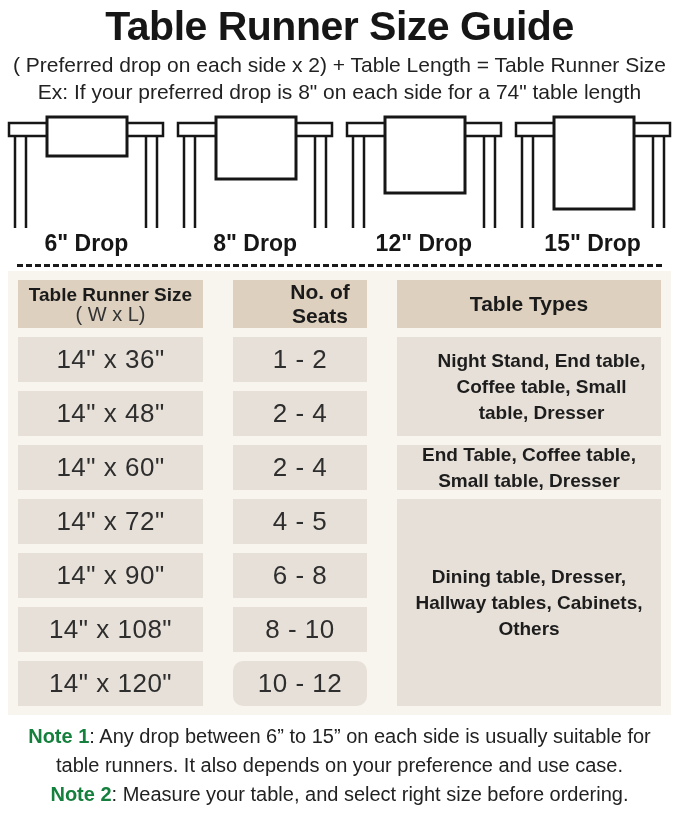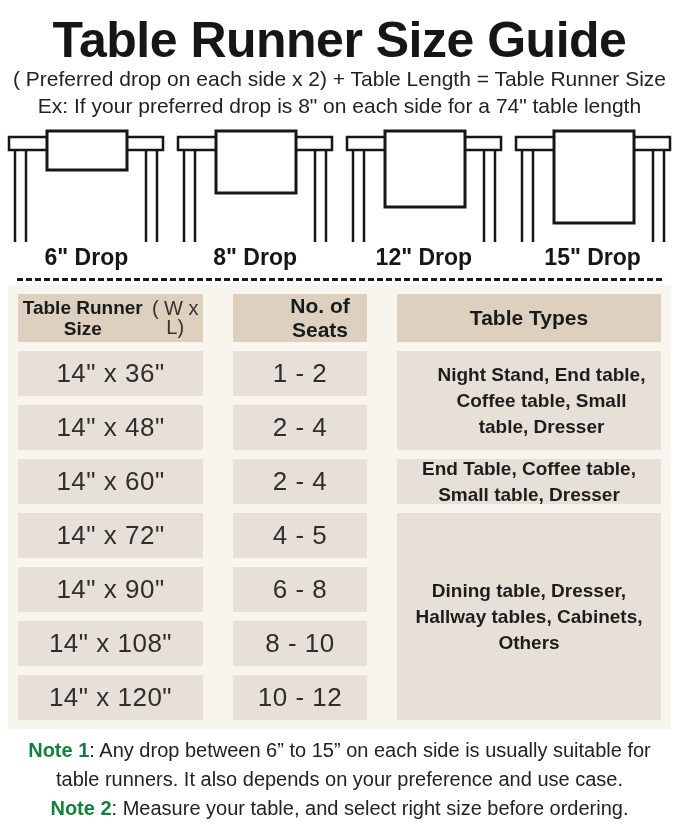--- a/index.html
+++ b/index.html
@@ -3,22 +3,22 @@
 <meta charset="utf-8">
 <style>
   html,body{margin:0;padding:0;}
   body{
     width:679px;height:826px;overflow:hidden;background:#ffffff;
     font-family:"Liberation Sans","DejaVu Sans",sans-serif;color:#1a1a1a;
   }
   .page{width:679px;height:826px;position:relative;}
 
   .title{
-    margin:0;padding-top:17px;text-align:center;
-    font-size:50px;line-height:46px;font-weight:700;letter-spacing:-0.5px;color:#161616;
+    margin:0;padding-top:3px;text-align:center;
+    font-size:41px;line-height:46px;font-weight:700;letter-spacing:-0.5px;color:#161616;
   }
   .formula{margin:2px 0 0;text-align:center;font-size:21px;line-height:27px;color:#222;}
   .example{margin:0;text-align:center;font-size:21px;line-height:27px;color:#222;}
 
   .diagrams{display:flex;justify-content:space-between;margin:9px 2px 0;}
   .diagram{width:169px;display:flex;flex-direction:column;align-items:center;}
   .diagram svg{display:block;}
   .drop-label{font-size:23px;line-height:24px;font-weight:700;margin-top:1px;color:#161616;}
 
   .dashed{border-top:3px dashed #1a1a1a;margin:9px 17px 0;height:0;}
@@ -26,21 +26,21 @@
   .panel{
     margin:4px 8px 0;background:#f8f4ee;padding:9px 10px;
   }
   .grid{
     display:grid;
     grid-template-columns:185px 134px 1fr;
     grid-template-rows:48px repeat(7,45px);
     column-gap:30px;row-gap:9px;
   }
   .cell{
-    display:flex;flex-direction:row;align-items:center;justify-content:center;
+    display:flex;flex-direction:column;align-items:center;justify-content:center;
     text-align:center;
   }
   .hcell{background:#ddd0bf;}
   .dcell{background:#e7e0d8;}
   .h-line1{font-size:19px;font-weight:700;line-height:21px;}
   .h-line2{font-size:20px;font-weight:400;line-height:19px;color:#333;}
   .h-big{font-size:21px;font-weight:700;}
   .num{font-size:26px;font-weight:400;color:#2e2e2e;letter-spacing:0.5px;}
   .types{font-size:19px;font-weight:700;line-height:26px;color:#1d1d1d;padding:2px 8px;}
 
@@ -136,21 +136,21 @@
       <div class="cell dcell num" style="grid-column:1;grid-row:6;">14" x 90"</div>
       <div class="cell dcell num" style="grid-column:1;grid-row:7;">14" x 108"</div>
       <div class="cell dcell num" style="grid-column:1;grid-row:8;">14" x 120"</div>
 
       <div class="cell dcell num" style="grid-column:2;grid-row:2;">1 - 2</div>
       <div class="cell dcell num" style="grid-column:2;grid-row:3;">2 - 4</div>
       <div class="cell dcell num" style="grid-column:2;grid-row:4;">2 - 4</div>
       <div class="cell dcell num" style="grid-column:2;grid-row:5;">4 - 5</div>
       <div class="cell dcell num" style="grid-column:2;grid-row:6;">6 - 8</div>
       <div class="cell dcell num" style="grid-column:2;grid-row:7;text-align:center;">8 - 10</div>
-      <div class="cell dcell num" style="grid-column:2;grid-row:8;">10 - 12</div>
+      <div class="cell dcell num" style="grid-column:2;grid-row:8;border-radius:10px;">10 - 12</div>
 
       <div class="cell dcell types" style="grid-column:3;grid-row:2 / span 2;padding-left:33px;">Night Stand, End table, Coffee table, Small table, Dresser</div>
       <div class="cell dcell types" style="grid-column:3;grid-row:4;">End Table, Coffee table, Small table, Dresser</div>
       <div class="cell dcell types" style="grid-column:3;grid-row:5 / span 4;">Dining table, Dresser, Hallway tables, Cabinets, Others</div>
 
     </div>
   </div>
 
   <div class="notes">
     <p><span class="note-label">Note 1</span><span>: Any drop between 6” to 15” on each side is usually suitable for table runners. It also depends on your preference and use case.</span></p>

